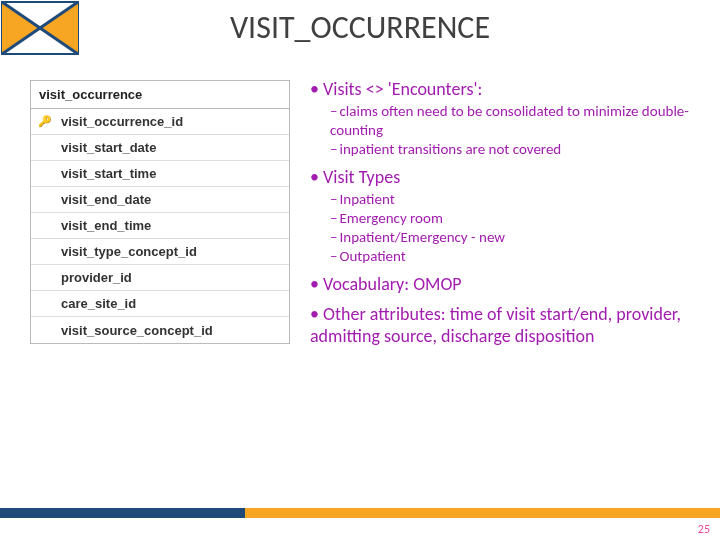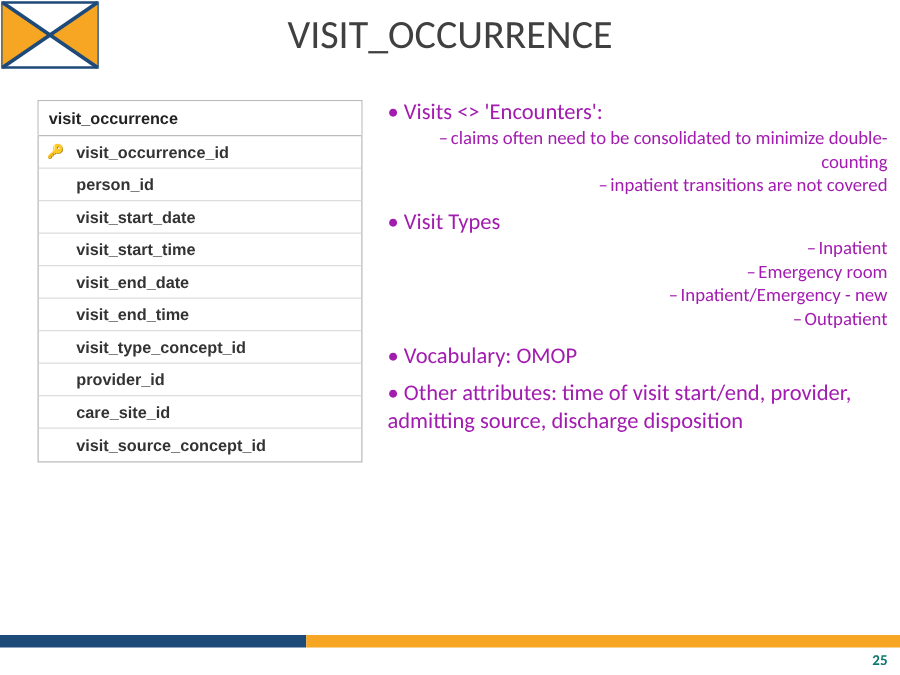--- a/index.html
+++ b/index.html
@@ -67,43 +67,41 @@
     font-size: 18px;
     margin-bottom: 2px;
   }
   .b1::before {
     content: "• ";
   }
   .b2 {
     font-size: 15px;
     margin-left: 20px;
     line-height: 1.25;
-    text-align: right;
   }
   .b2::before {
     content: "–";
     margin-right: 2px;
   }
   .section { margin-bottom: 8px; }
   .footer-stripe {
     position: absolute;
     left: 0; right: 0;
     bottom: 22px;
     height: 10px;
     display: flex;
   }
   .stripe-blue { background: #1e4a7a; flex: 0 0 34%; height: 100%; }
   .stripe-orange { background: #f6a623; flex: 1; height: 100%; }
   .page-num {
     position: absolute;
     right: 10px;
     bottom: 4px;
     font-size: 12px;
-    color: #0f766e;
-    font-weight: bold;
+    color: #ec4899;
   }
 </style>
 </head>
 <body>
 
 <svg class="logo" viewBox="0 0 80 56">
   <rect x="0" y="0" width="80" height="56" fill="#fff" stroke="none"></rect>
   <polygon points="2,2 78,2 78,54 2,54" fill="none" stroke="#1e4a7a" stroke-width="2"></polygon>
   <polygon points="2,2 40,28 2,54" fill="#f6a623"></polygon>
   <polygon points="78,2 40,28 78,54" fill="#f6a623"></polygon>
@@ -112,24 +110,20 @@
 </svg>
 
 <h1 class="title">VISIT_OCCURRENCE</h1>
 
 <div class="table-panel">
   <div class="table-header">visit_occurrence</div>
   <div id="table-rows">
       <div class="table-row">
         <div class="key-cell">🔑</div>
         <div class="col-name">visit_occurrence_id</div>
-      </div>
-      <div class="table-row">
-        <div class="key-cell"></div>
-        <div class="col-name">person_id</div>
       </div>
       <div class="table-row">
         <div class="key-cell"></div>
         <div class="col-name">visit_start_date</div>
       </div>
       <div class="table-row">
         <div class="key-cell"></div>
         <div class="col-name">visit_start_time</div>
       </div>
       <div class="table-row">

